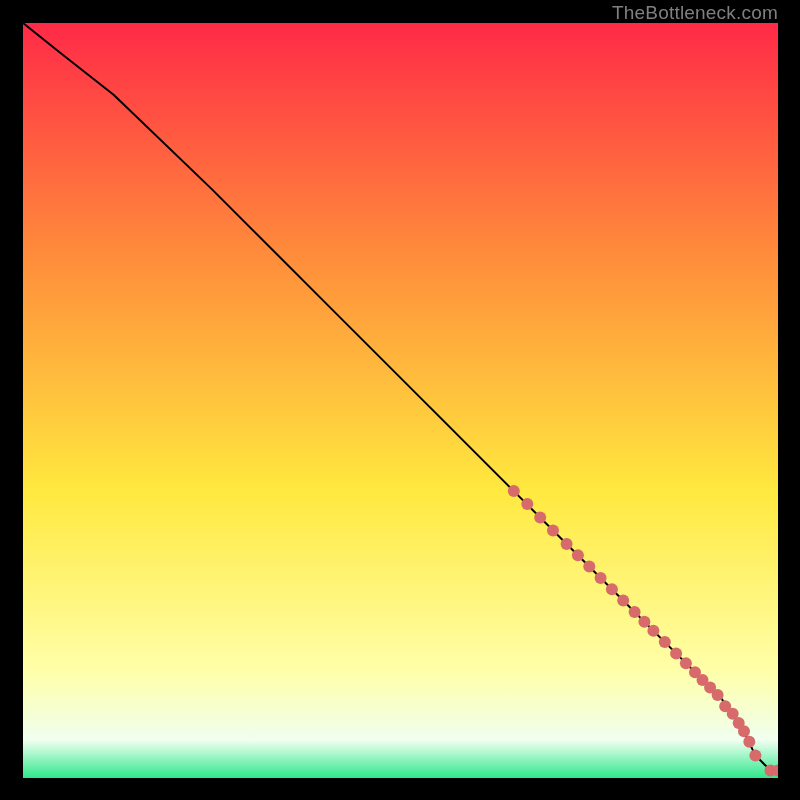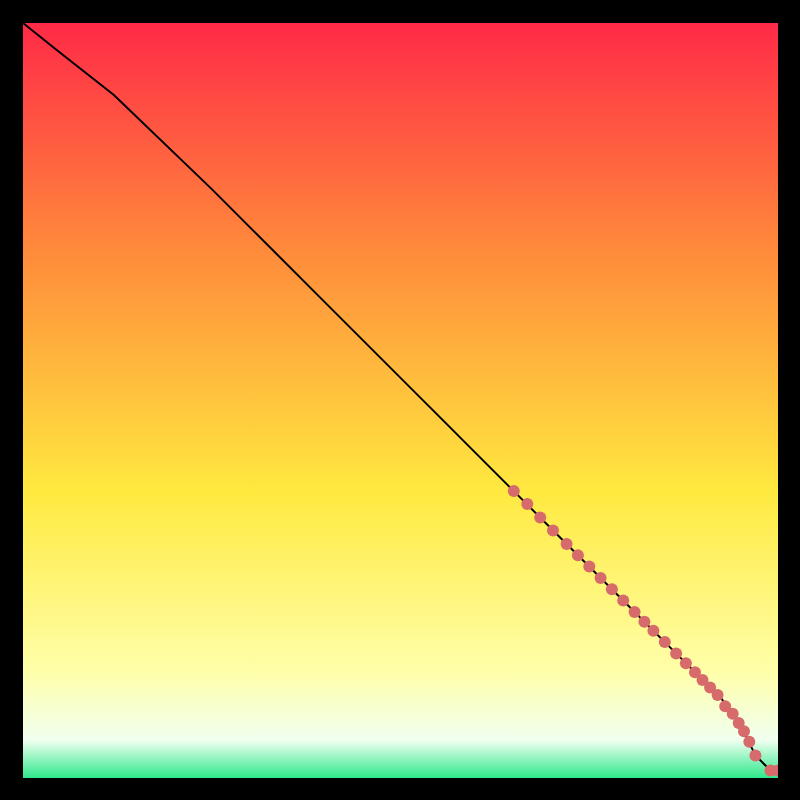--- a/index.html
+++ b/index.html
@@ -36,20 +36,21 @@
     font-size: 19px;
     letter-spacing: 0.2px;
     font-weight: 500;
   }
 </style>
 </head>
 <body>
 
 <div class="stage">
 
+  <div class="watermark">TheBottleneck.com</div>
 
   <div class="plot-box">
     <svg viewBox="0 0 755 755">
       <defs>
         <linearGradient id="bg-grad" x1="0" y1="0" x2="0" y2="1">
           <stop offset="0%" stop-color="#ff2a47"></stop>
           <stop offset="30%" stop-color="#ff8a3b"></stop>
           <stop offset="62%" stop-color="#ffe93f"></stop>
           <stop offset="86%" stop-color="#ffffaa"></stop>
           <stop offset="95%" stop-color="#f0fff0"></stop>

